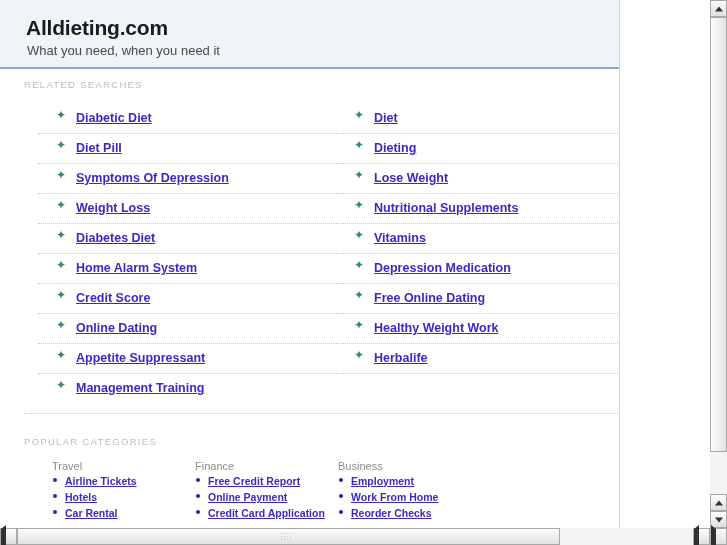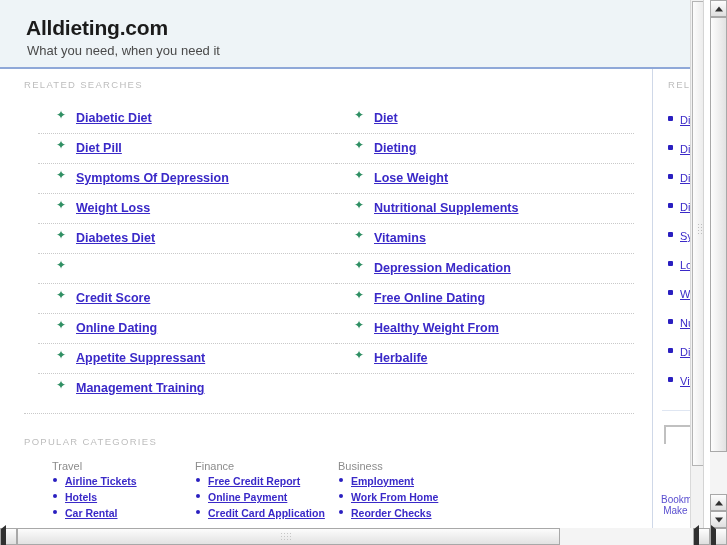--- a/index.html
+++ b/index.html
@@ -13,21 +13,21 @@
     width: 727px;
     height: 545px;
     overflow: hidden;
     background: #ffffff;
   }
 
   
   .viewport {
     position: absolute;
     left: 0; top: 0;
-    width: 704px;
+    width: 620px;
     height: 528px;
     overflow: hidden;
     background: #ffffff;
     border-right: 1px solid #d4d4d4;
     box-sizing: border-box;
   }
 
   
   .site-header {
     position: relative;
@@ -378,20 +378,21 @@
             <div class="rs-item">
               <span class="rs-star">✦</span>
               <a class="rs-link">Weight Loss</a>
             </div>
             <div class="rs-item">
               <span class="rs-star">✦</span>
               <a class="rs-link">Diabetes Diet</a>
             </div>
             <div class="rs-item">
               <span class="rs-star">✦</span>
+              <a class="rs-link">Home Alarm System</a>
             </div>
             <div class="rs-item">
               <span class="rs-star">✦</span>
               <a class="rs-link">Credit Score</a>
             </div>
             <div class="rs-item">
               <span class="rs-star">✦</span>
               <a class="rs-link">Online Dating</a>
             </div>
             <div class="rs-item">
@@ -428,21 +429,21 @@
             <div class="rs-item">
               <span class="rs-star">✦</span>
               <a class="rs-link">Depression Medication</a>
             </div>
             <div class="rs-item">
               <span class="rs-star">✦</span>
               <a class="rs-link">Free Online Dating</a>
             </div>
             <div class="rs-item">
               <span class="rs-star">✦</span>
-              <a class="rs-link">Healthy Weight From</a>
+              <a class="rs-link">Healthy Weight Work</a>
             </div>
             <div class="rs-item">
               <span class="rs-star">✦</span>
               <a class="rs-link">Herbalife</a>
             </div>
           </div>
         </div>
 
         <div class="popular">
           <div class="pc-kicker">POPULAR CATEGORIES</div>

